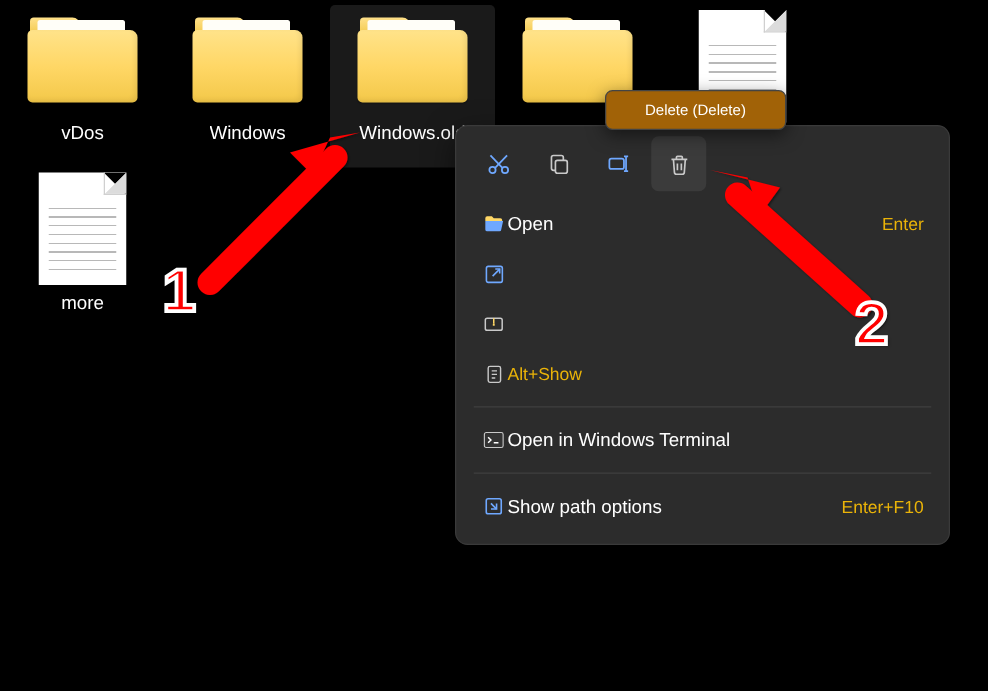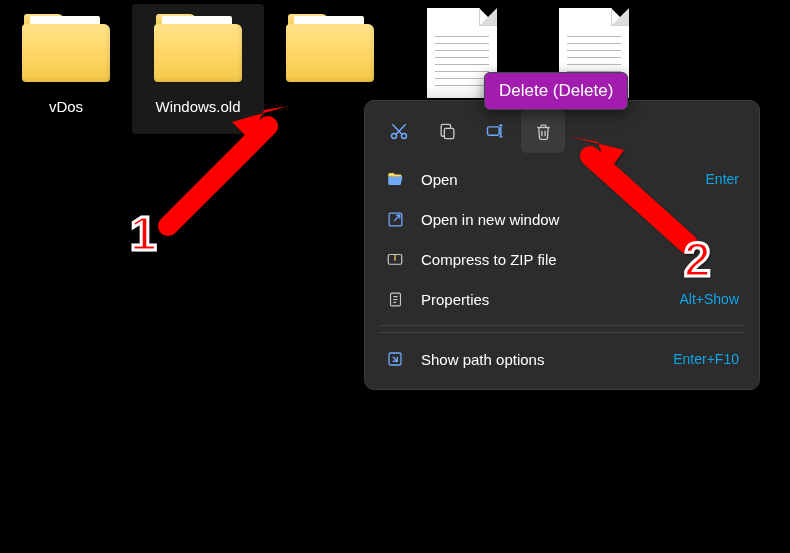--- a/index.html
+++ b/index.html
@@ -131,45 +131,45 @@
     background: #3b3b3b;
   }
   .cm-list { padding: 2px 0; }
   .cm-item {
     display: flex;
     align-items: center;
     height: 40px;
     padding: 0 14px;
     border-radius: 6px;
     cursor: pointer;
-    gap: 16px;
+    gap: 1px;
   }
   .cm-item .ico {
     width: 20px; height: 20px;
     display: flex; align-items: center; justify-content: center;
     flex-shrink: 0;
   }
   .cm-item .txt { flex: 1; font-size: 15px; color: #fff; }
-  .cm-item .hint { font-size: 14px; color: #0ea5e9; }
+  .cm-item .hint { font-size: 14px; color: #eab308; }
   .cm-divider {
     height: 1px;
     background: #3f3f3f;
     margin: 6px 8px;
   }
 
   
   .tooltip {
     position: absolute;
     left: 484px;
     top: 72px;
-    background: #a21caf;
+    background: #a16207;
     border: 1px solid #444;
     border-radius: 6px;
-    padding: 8px 14px;
-    font-size: 17px;
+    padding: 8px 31px;
+    font-size: 12px;
     color: #fff;
     box-shadow: 0 4px 14px rgba(0,0,0,0.5);
     z-index: 50;
   }
 
   
   svg.anno {
     position: absolute;
     left: 0; top: 0;
     width: 790px; height: 553px;
@@ -194,20 +194,28 @@
 
   <div class="item">
     <div class="folder">
         <div class="tab"></div>
         <div class="sheet"></div>
         <div class="body"></div>
       </div>
     <div class="label">vDos</div>
   </div>
 
+  <div class="item">
+    <div class="folder">
+        <div class="tab"></div>
+        <div class="sheet"></div>
+        <div class="body"></div>
+      </div>
+    <div class="label">Windows</div>
+  </div>
 
   <div class="item selected">
     <div class="folder">
         <div class="tab"></div>
         <div class="sheet"></div>
         <div class="body"></div>
       </div>
     <div class="label">Windows.old</div>
   </div>
 
@@ -287,50 +295,57 @@
     </div>
 
     <div class="cm-item">
       <span class="ico">
         <svg width="17" height="17" viewBox="0 0 24 24" fill="none" stroke="#6fa8ff" stroke-width="1.8">
             <rect x="3" y="3" width="18" height="18" rx="2"></rect>
             <path d="M10 14 L18 6"></path>
             <path d="M13 6h5v5"></path>
           </svg>
       </span>
-      <span class="txt">Open in new window</span>
     </div>
 
 
 
     <div class="cm-item">
       <span class="ico">
         <svg width="18" height="18" viewBox="0 0 24 24" fill="none" stroke="#c9c9c9" stroke-width="1.6">
             <rect x="3" y="6" width="18" height="13" rx="2"></rect>
             <path d="M12 6v6" stroke="#ffd766"></path>
             <path d="M11 12h2v2h-2z" fill="#ffd766" stroke="none"></path>
           </svg>
       </span>
-      <span class="txt">Compress to ZIP file</span>
     </div>
 
 
     <div class="cm-item">
       <span class="ico">
         <svg width="17" height="17" viewBox="0 0 24 24" fill="none" stroke="#c9c9c9" stroke-width="1.6">
             <rect x="5" y="3" width="14" height="18" rx="2"></rect>
             <path d="M9 8h6M9 12h6M9 16h4"></path>
           </svg>
       </span>
-      <span class="txt">Properties</span>
       <span class="hint">Alt+Show</span>
     </div>
 
     <div class="cm-divider"></div>
 
+    <div class="cm-item">
+      <span class="ico">
+        <svg width="18" height="18" viewBox="0 0 24 24">
+            <rect x="2" y="4" width="20" height="16" rx="2" fill="#333" stroke="#c9c9c9" stroke-width="1.2"></rect>
+            <path d="M6 9l3 3-3 3" stroke="#fff" stroke-width="1.6" fill="none"></path>
+            <path d="M12 15h5" stroke="#fff" stroke-width="1.6"></path>
+          </svg>
+      </span>
+      <span class="txt">Open in Windows Terminal</span>
+    </div>
 
     <div class="cm-divider"></div>
 
     <div class="cm-item">
       <span class="ico">
         <svg width="18" height="18" viewBox="0 0 24 24" fill="none" stroke="#6fa8ff" stroke-width="1.7">
             <rect x="4" y="4" width="16" height="16" rx="2"></rect>
             <path d="M9 9l6 6"></path>
             <path d="M15 9v6h-6"></path>
           </svg>

